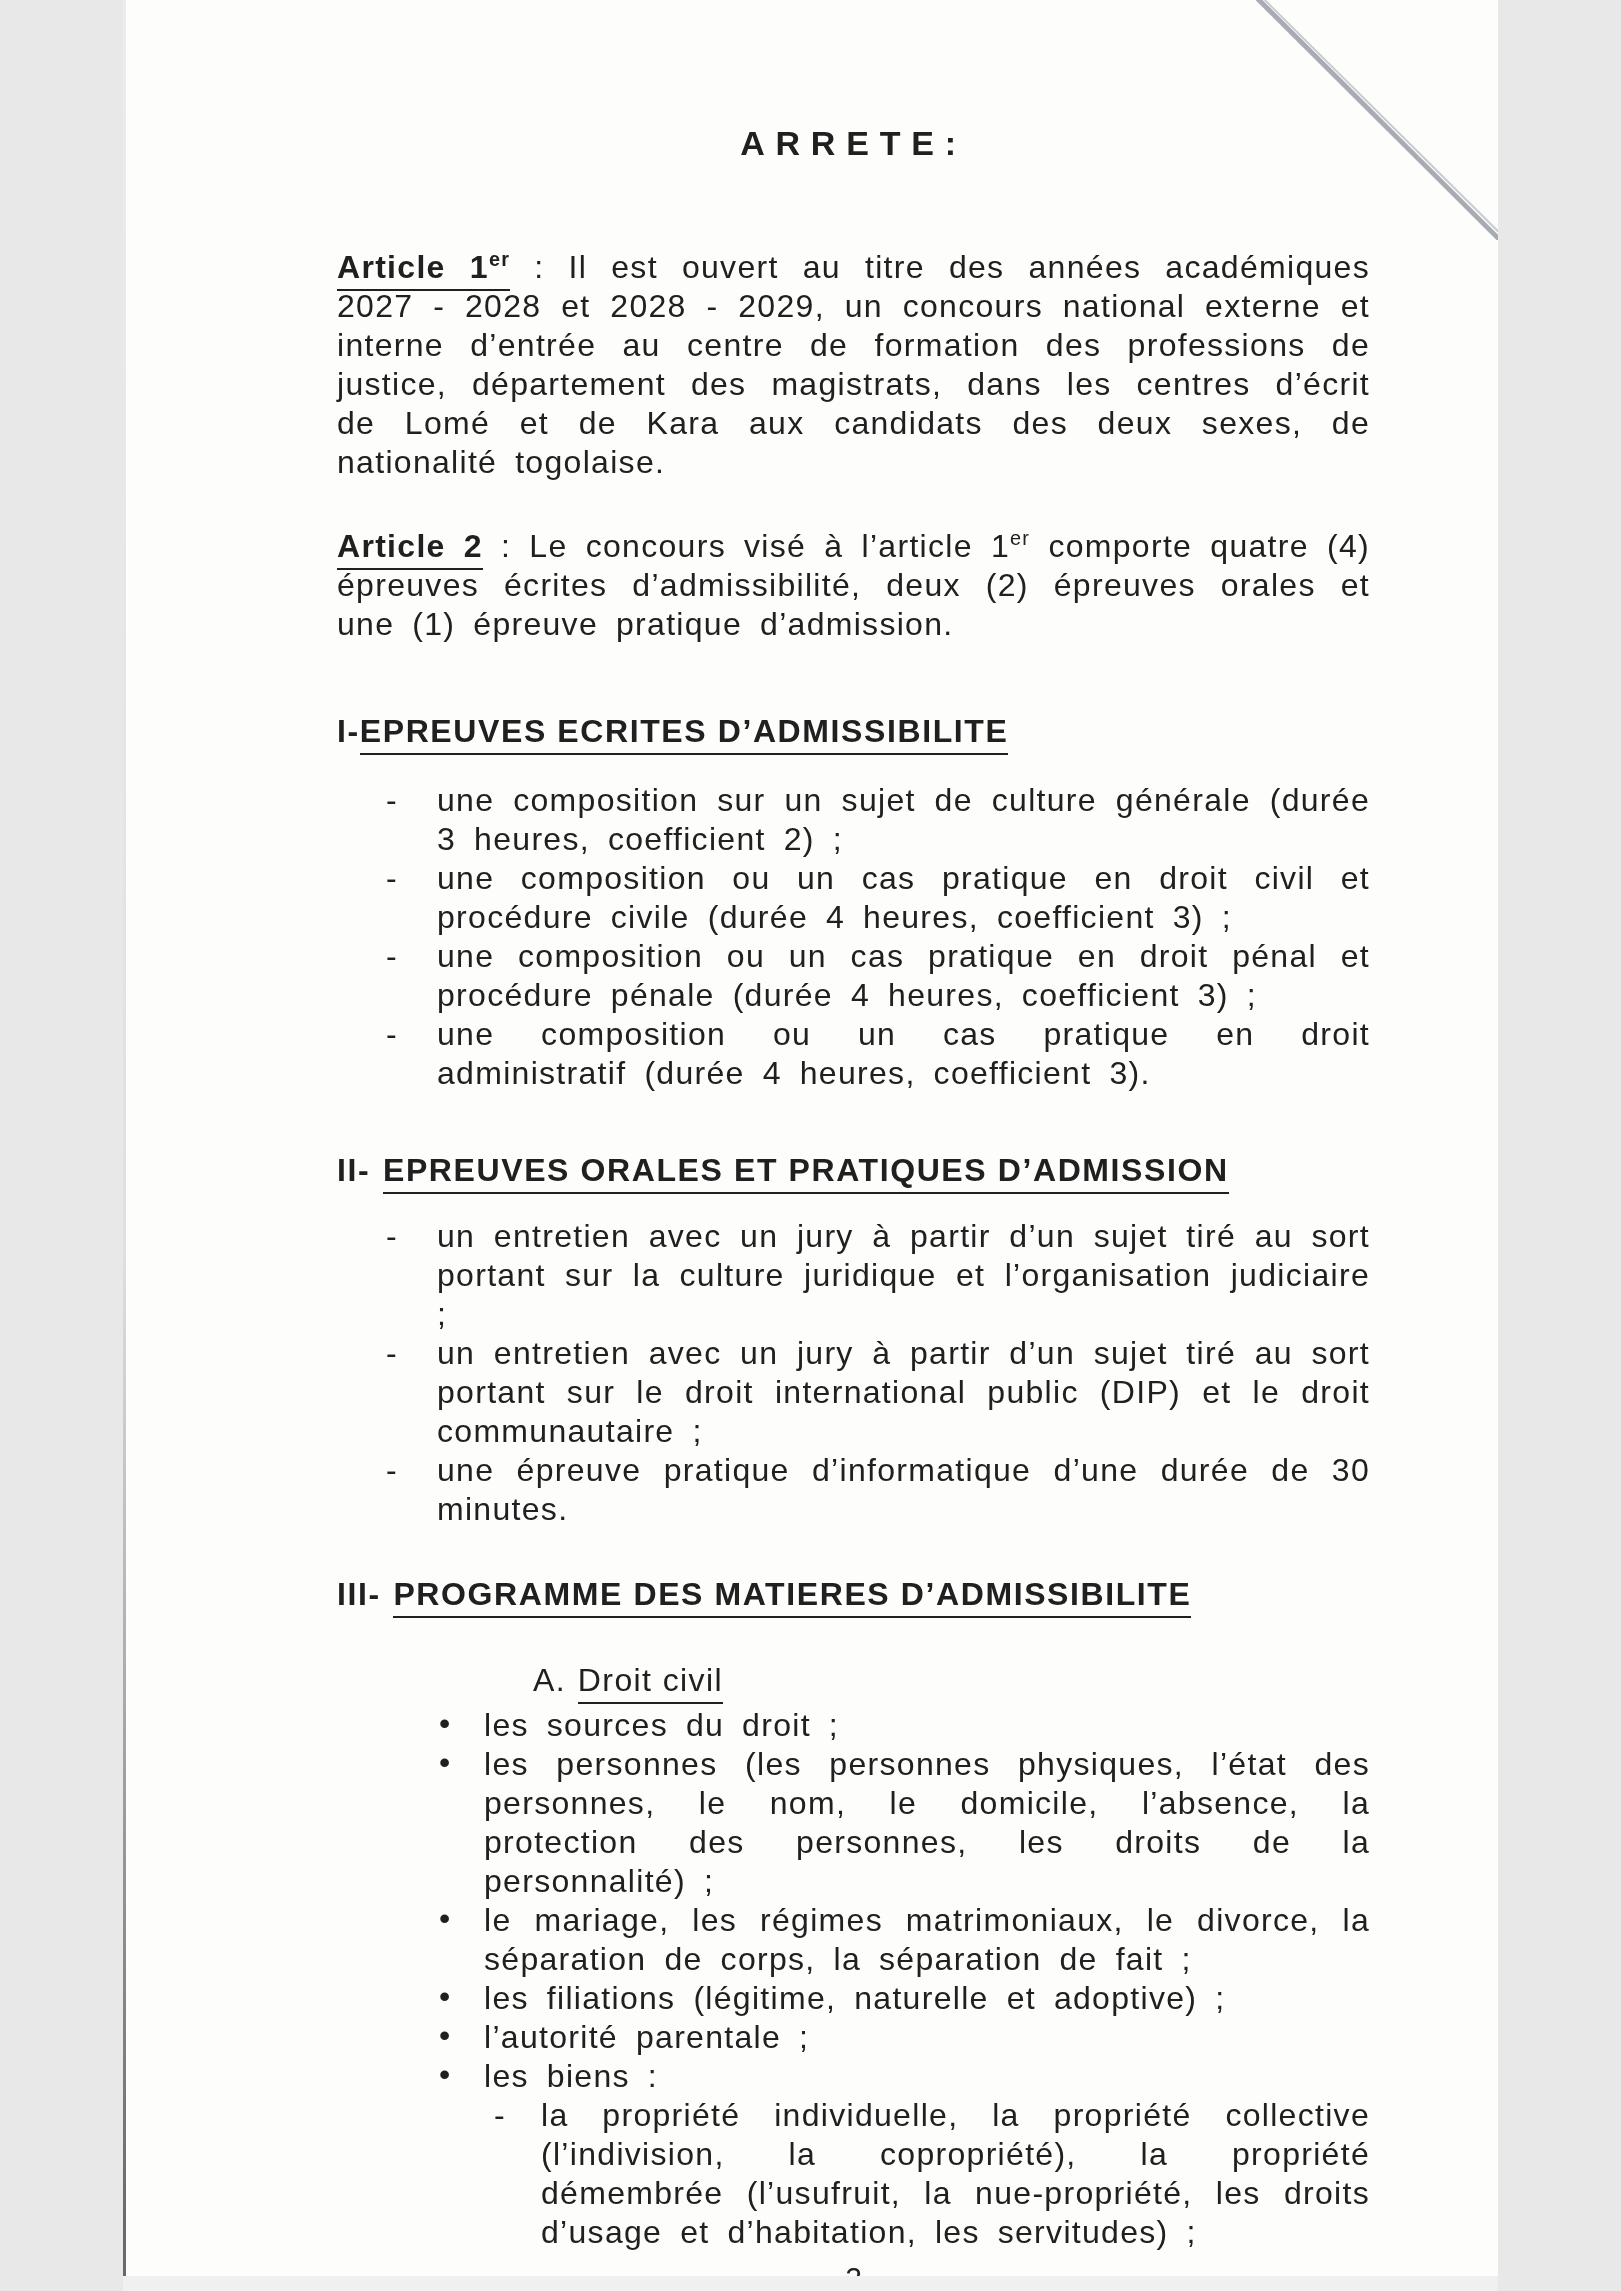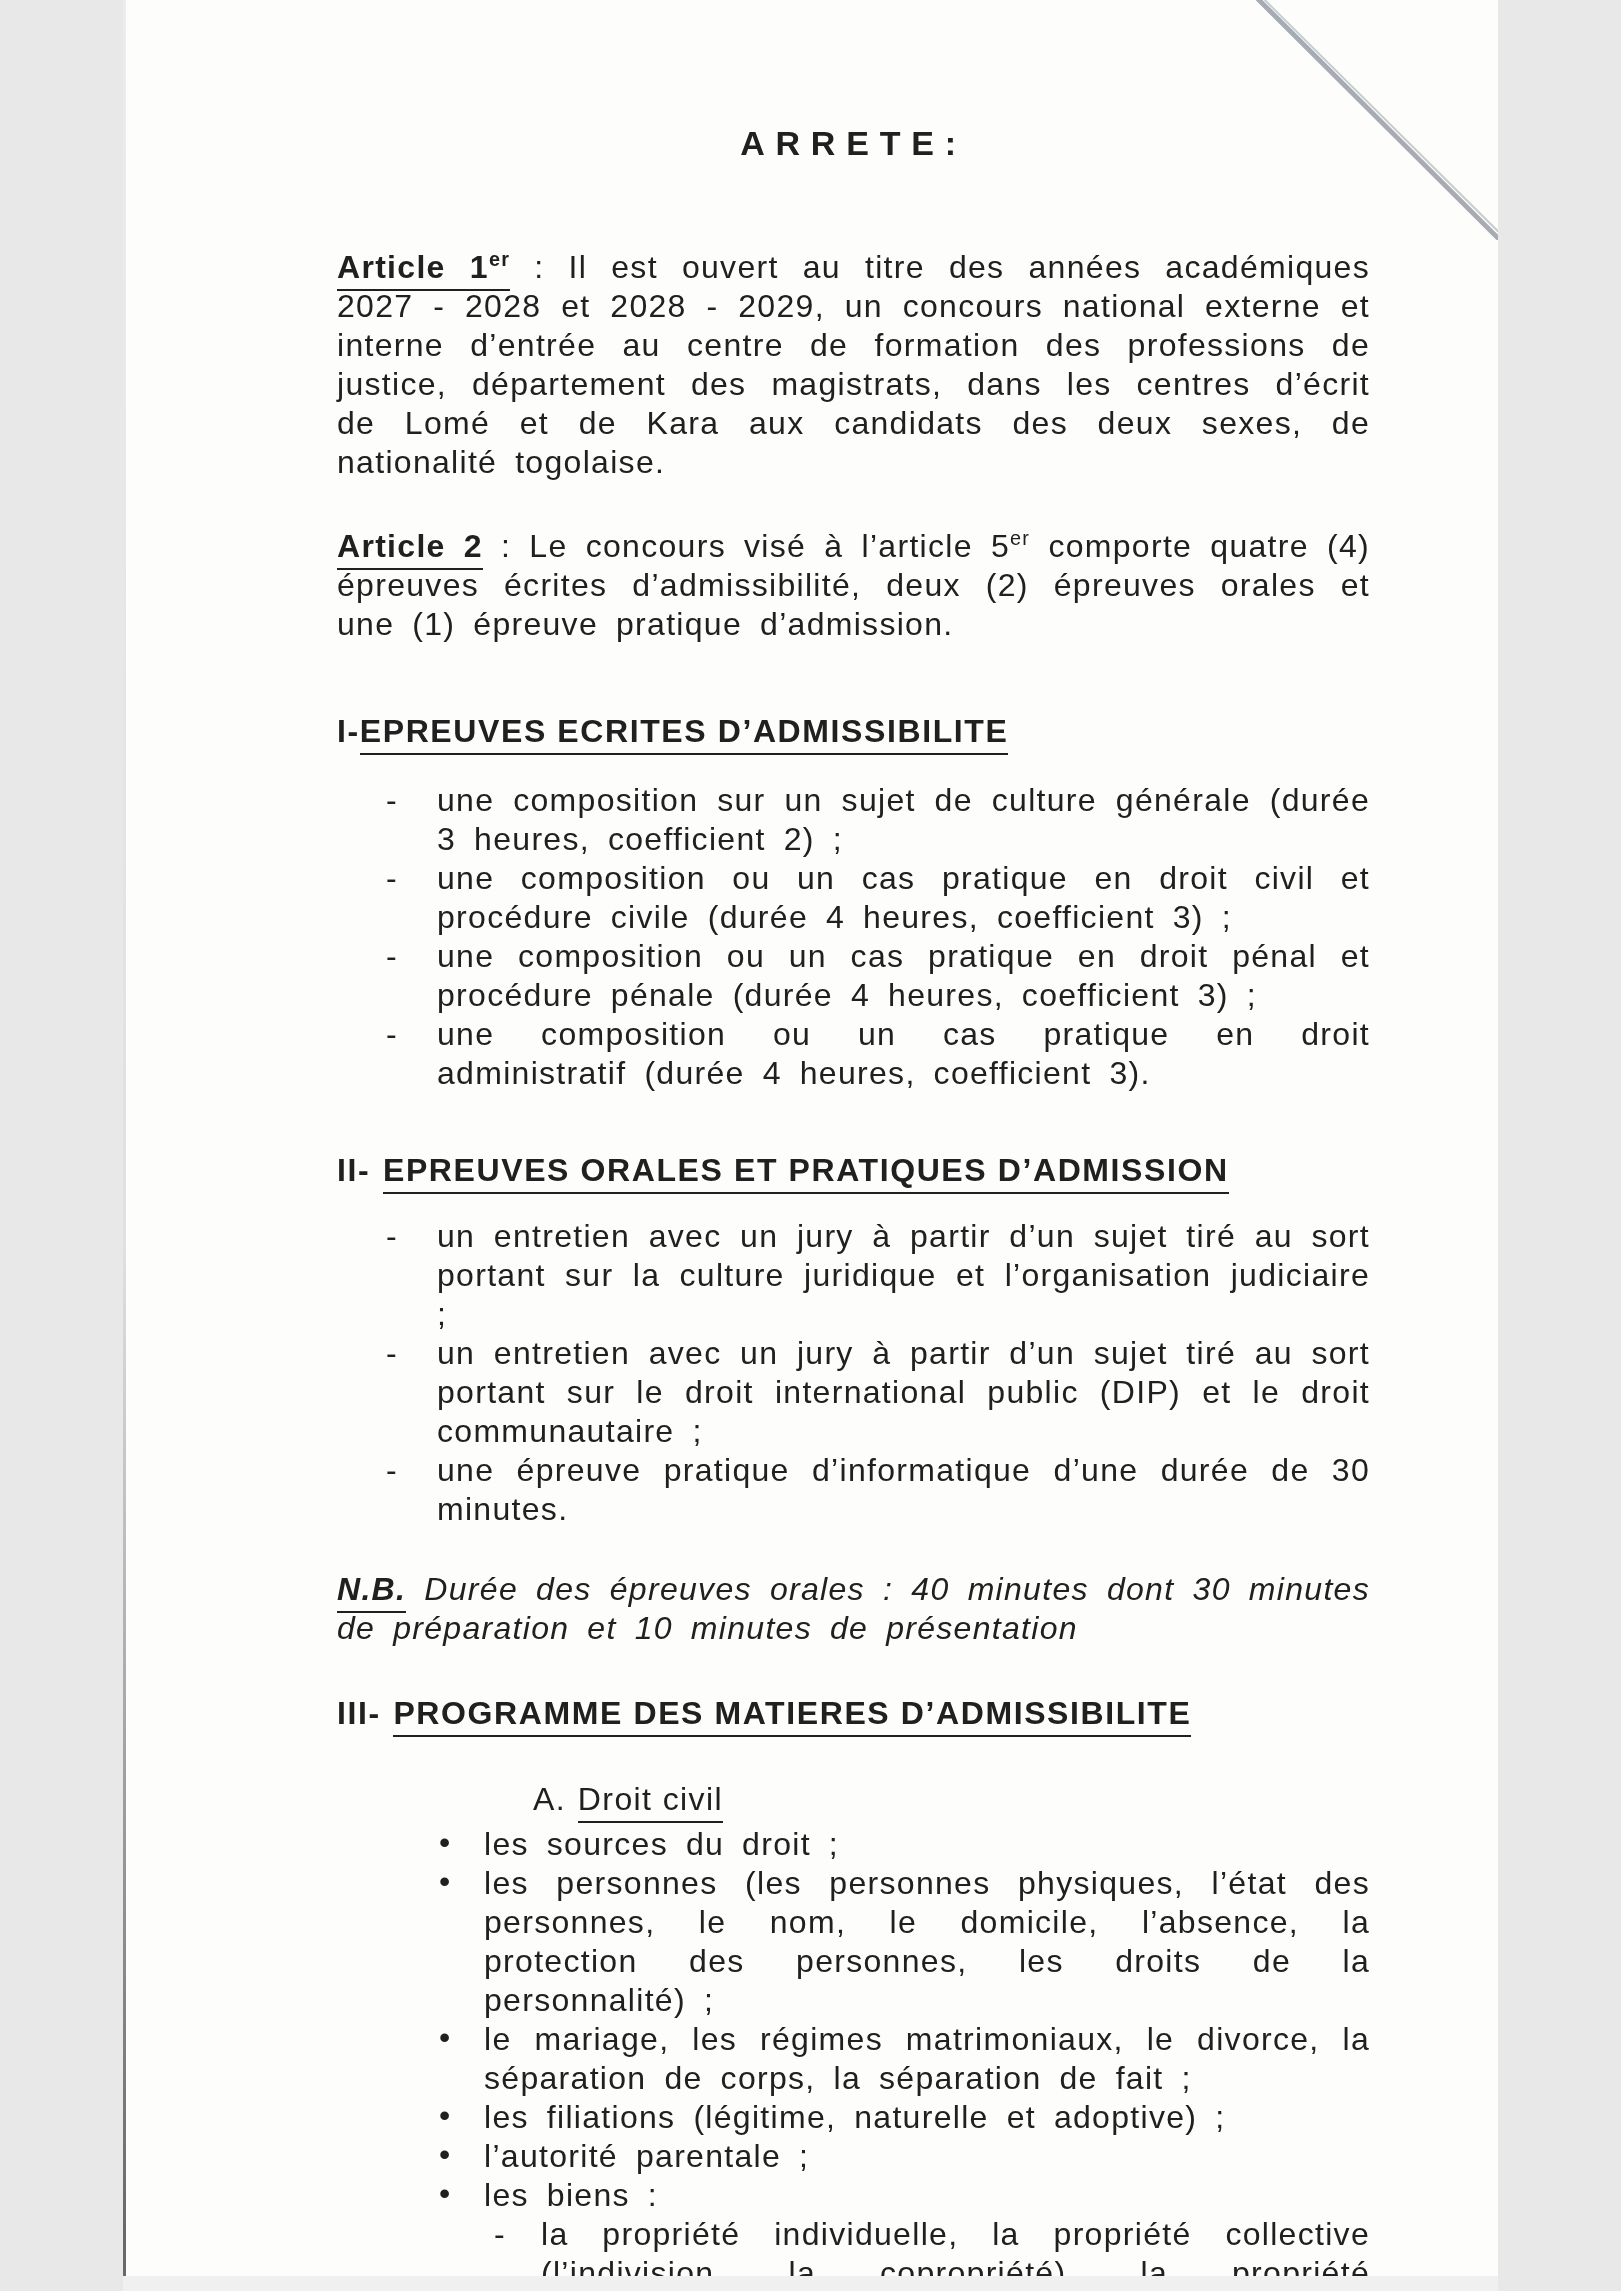--- a/index.html
+++ b/index.html
@@ -119,40 +119,39 @@
 <body>
 
 <div class="page">
 
   <div class="content">
 
     <div class="doc-title">ARRETE:</div>
 
     <p class="para art1"><span class="bold ul"><span>Article 1</span><sup class="er">er</sup></span><span> : Il est ouvert au titre des années académiques 2027 - 2028 et 2028 - 2029, un concours national externe et interne d’entrée au centre de formation des professions de justice, département des magistrats, dans les centres d’écrit de Lomé et de Kara aux candidats des deux sexes, de nationalité togolaise.</span></p>
 
-    <p class="para art2"><span class="bold ul">Article 2</span><span> : Le concours visé à l’article 5</span><sup class="er">er</sup><span> comporte quatre (4) épreuves écrites d’admissibilité, deux (2) épreuves orales et une (1) épreuve pratique d’admission.</span></p>
+    <p class="para art2"><span class="bold ul">Article 2</span><span> : Le concours visé à l’article 1</span><sup class="er">er</sup><span> comporte quatre (4) épreuves écrites d’admissibilité, deux (2) épreuves orales et une (1) épreuve pratique d’admission.</span></p>
 
     <h2 class="sec-heading h-sec1"><span>I-</span><span class="ul">EPREUVES ECRITES D’ADMISSIBILITE</span></h2>
 
     <div class="list">
       <div class="list-item dash-item"><span class="marker">-</span><span>une composition sur un sujet de culture générale (durée 3 heures, coefficient 2) ;</span></div>
       <div class="list-item dash-item"><span class="marker">-</span><span>une composition ou un cas pratique en droit civil et procédure civile (durée 4 heures, coefficient 3) ;</span></div>
       <div class="list-item dash-item"><span class="marker">-</span><span>une composition ou un cas pratique en droit pénal et procédure pénale (durée 4 heures, coefficient 3) ;</span></div>
       <div class="list-item dash-item"><span class="marker">-</span><span>une composition ou un cas pratique en droit administratif (durée 4 heures, coefficient 3).</span></div>
     </div>
 
     <h2 class="sec-heading h-sec2"><span class="roman-gap">II-</span><span class="ul">EPREUVES ORALES ET PRATIQUES D’ADMISSION</span></h2>
 
     <div class="list list-2">
       <div class="list-item dash-item"><span class="marker">-</span><span>un entretien avec un jury à partir d’un sujet tiré au sort portant sur la culture juridique et l’organisation judiciaire ;</span></div>
       <div class="list-item dash-item"><span class="marker">-</span><span>un entretien avec un jury à partir d’un sujet tiré au sort portant sur le droit international public (DIP) et le droit communautaire ;</span></div>
       <div class="list-item dash-item"><span class="marker">-</span><span>une épreuve pratique d’informatique d’une durée de 30 minutes.</span></div>
     </div>
 
-    <p class="para nb-para"><span class="bold ul">N.B.</span><span> Durée des épreuves orales : 40 minutes dont 30 minutes de préparation et 10 minutes de présentation</span></p>
 
     <h2 class="sec-heading h-sec3"><span class="roman-gap">III-</span><span class="ul">PROGRAMME DES MATIERES D’ADMISSIBILITE</span></h2>
 
     <h3 class="h-sub-a"><span class="label">A.</span><span class="ul">Droit civil</span></h3>
 
     <div class="list list-a">
       <div class="list-item dot-item"><span class="marker">•</span><span>les sources du droit ;</span></div>
       <div class="list-item dot-item"><span class="marker">•</span><span>les personnes (les personnes physiques, l’état des personnes, le nom, le domicile, l’absence, la protection des personnes, les droits de la personnalité) ;</span></div>
       <div class="list-item dot-item"><span class="marker">•</span><span>le mariage, les régimes matrimoniaux, le divorce, la séparation de corps, la séparation de fait ;</span></div>
       <div class="list-item dot-item"><span class="marker">•</span><span>les filiations (légitime, naturelle et adoptive) ;</span></div>

